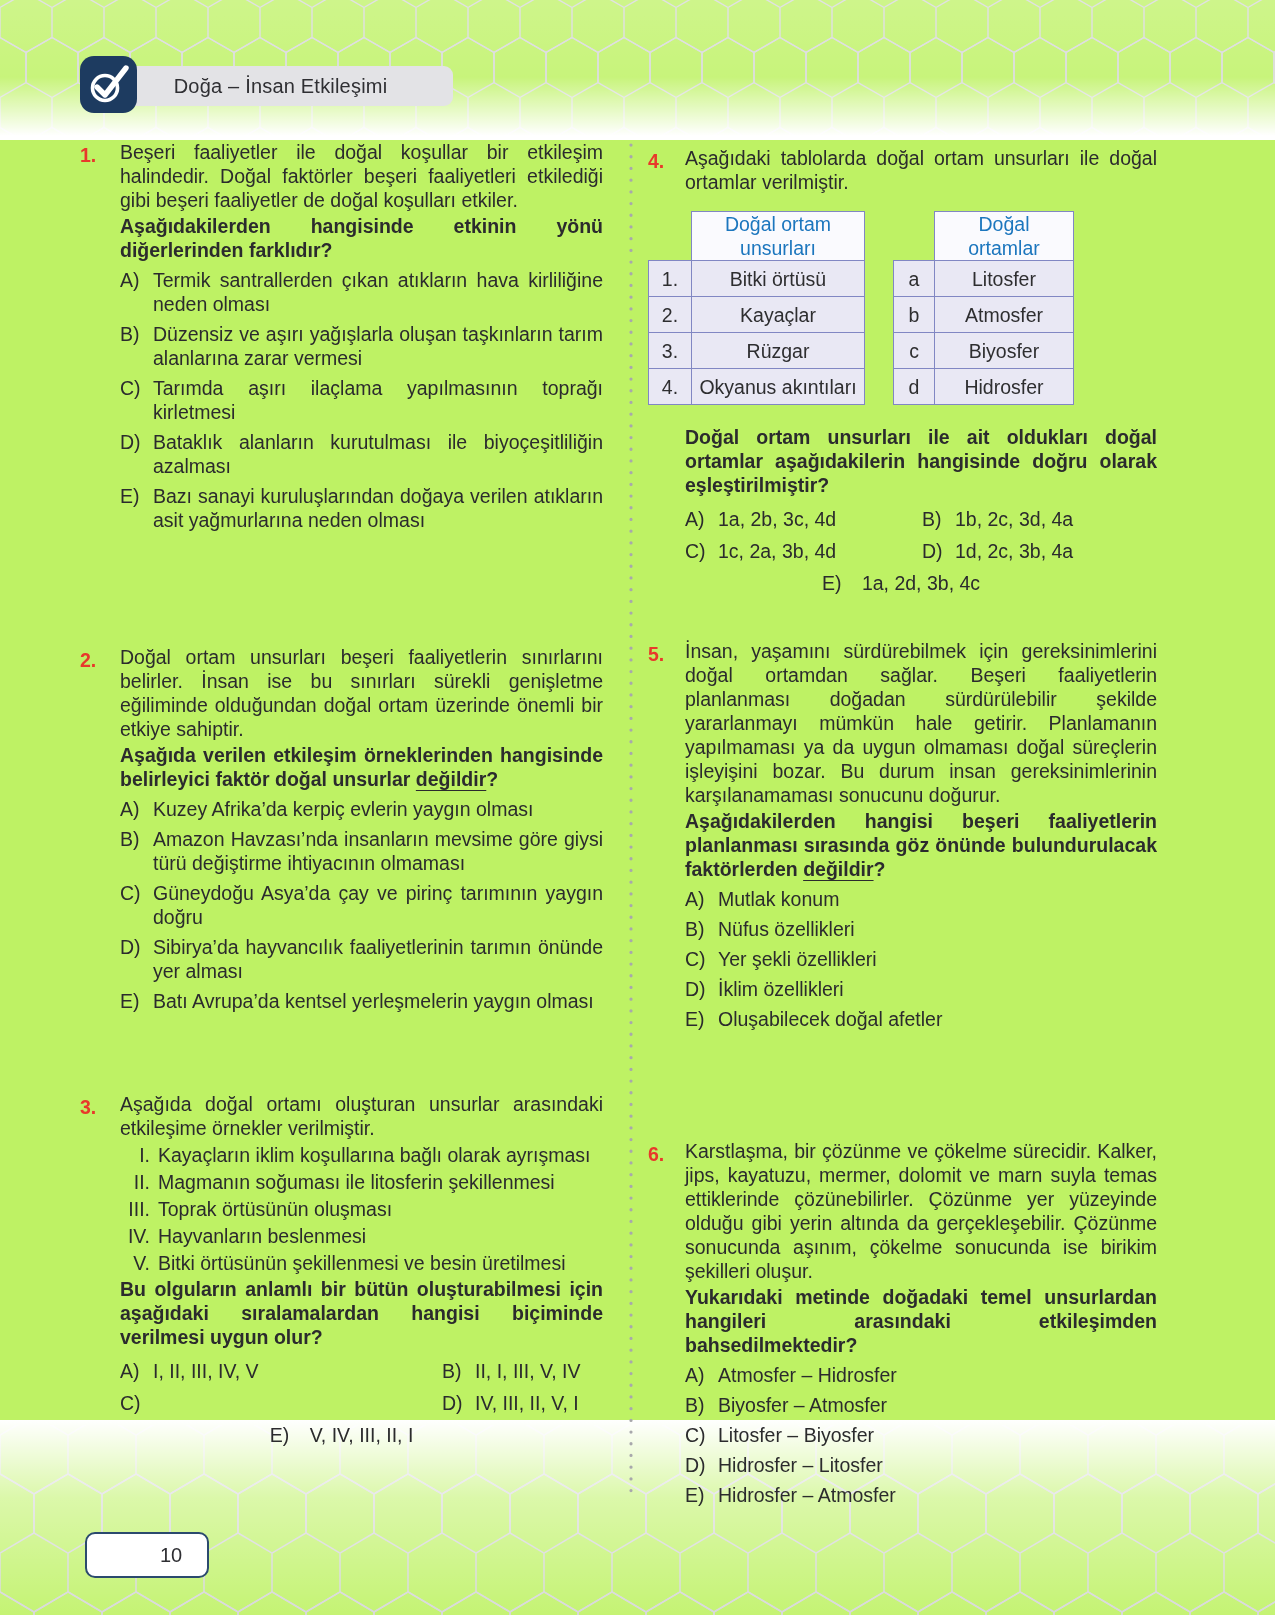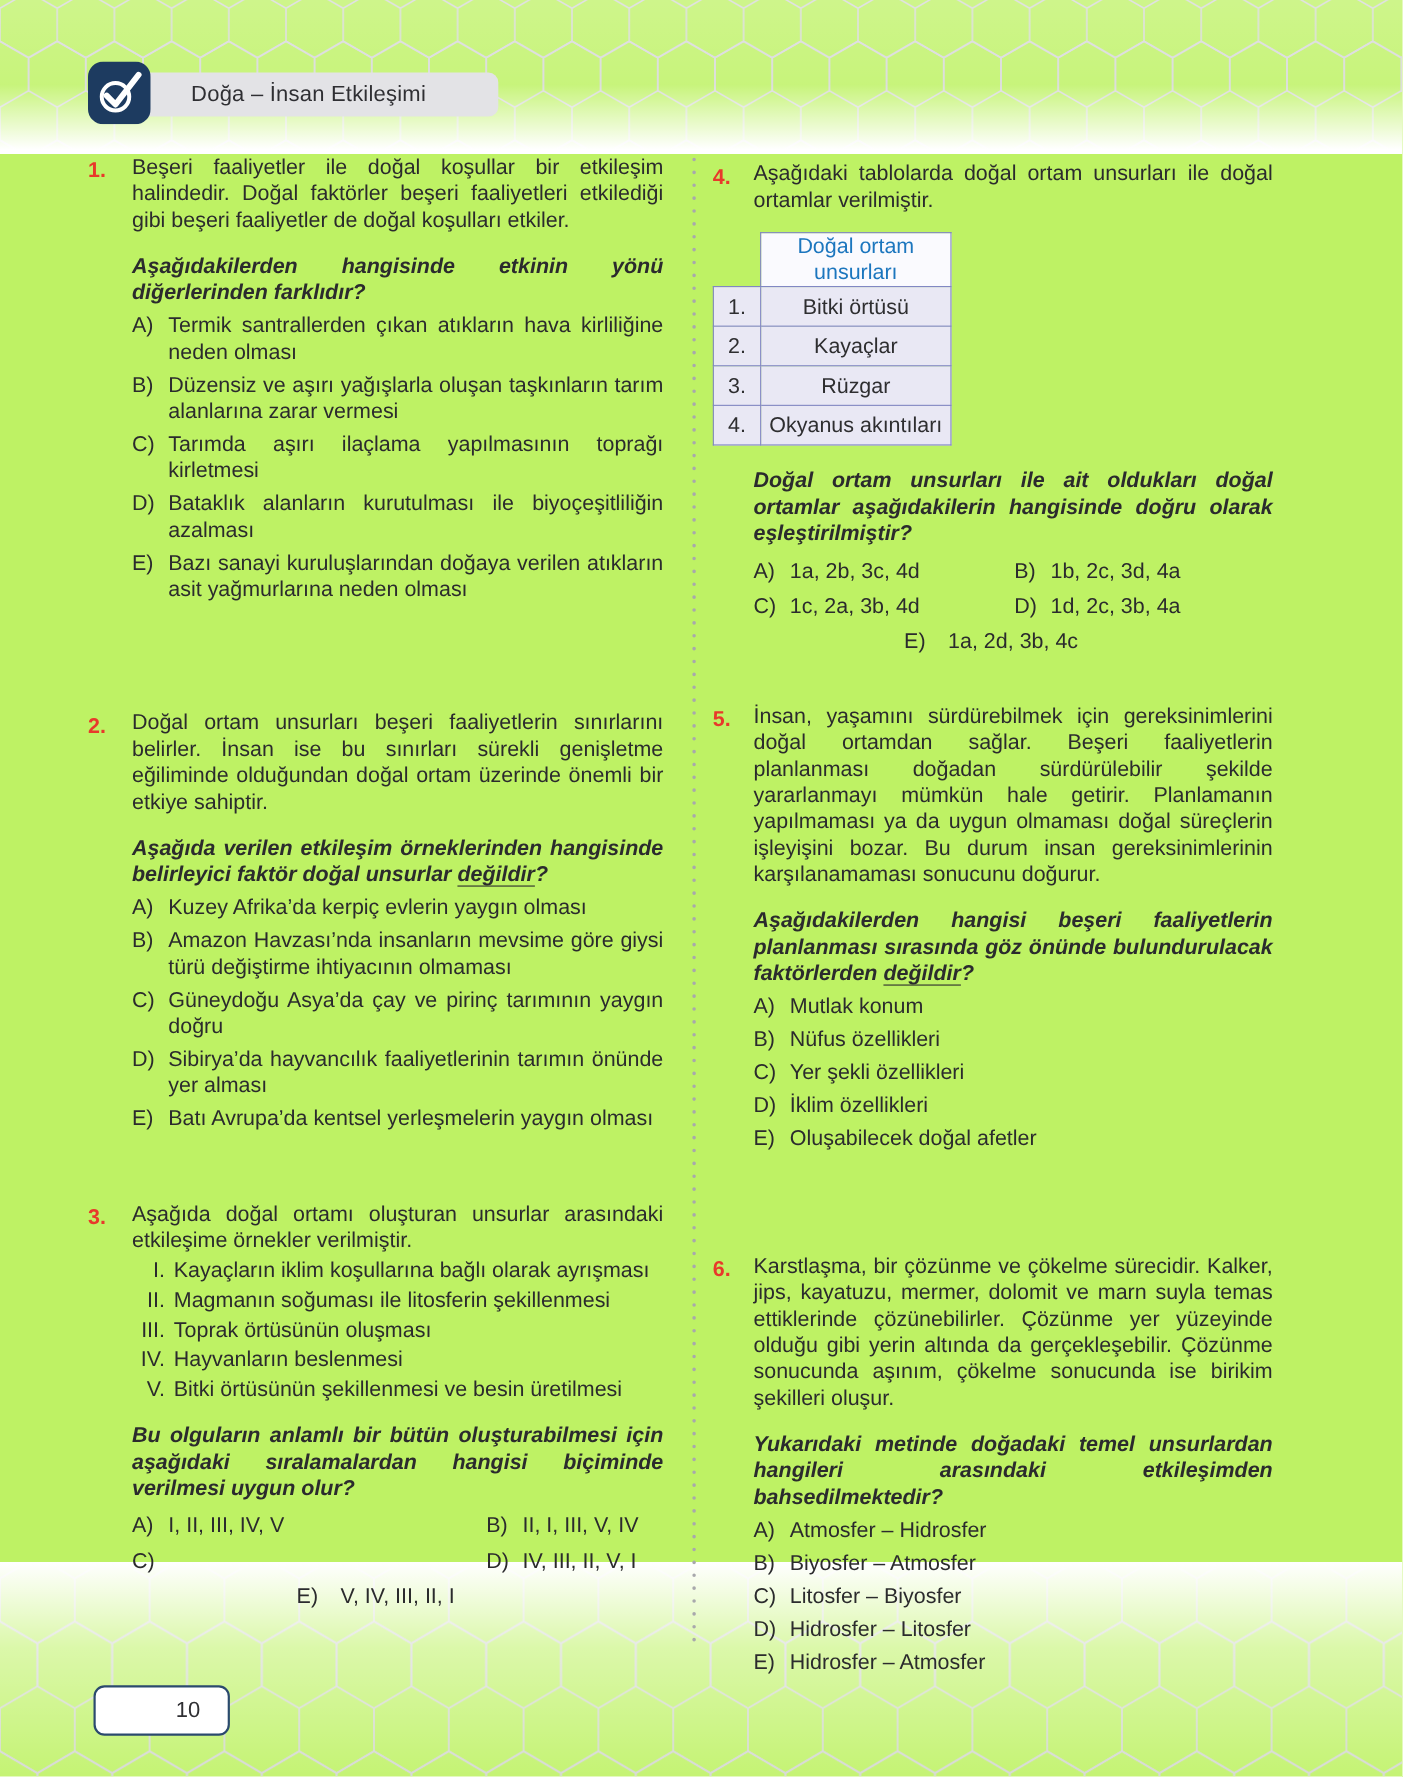--- a/index.html
+++ b/index.html
@@ -31,21 +31,21 @@
   
   .q { position:absolute; display:flex; }
   .qL { left:80px;  width:523px; }
   .qR { left:648px; width:509px; }
   .q1 { top:140px; }  .q2 { top:645px; }  .q3 { top:1092px; }
   .q4 { top:146px; }  .q5 { top:639px; }  .q6 { top:1139px; }
   .qnum { flex:none; width:40px; font-size:19.5px; font-weight:700; color:#e8392b; line-height:30px; }
   .qR .qnum { width:37px; }
   .qbody { flex:1; font-size:19.5px; line-height:24px; text-align:justify; }
   .stem { margin:0; }
-  .bold { margin:18px 0 0 0; font-weight:700;font-style:italic; }
+  .bold { margin:2px 0 0 0; font-weight:700; }
   .bold .ul { text-decoration:underline; text-underline-offset:4px; }
   .mt20 { margin-top:20px; }
 
   .opt { display:flex; margin-top:6px; text-align:left; }
   .opt .ol { flex:none; width:33px; }
   .opt .ot { flex:1; text-align:justify; }
 
   .ritem { display:flex; margin-top:3px; }
   .ritem .rnum { flex:none; width:30px; text-align:right; margin-right:8px; }
   .ritem .rtext { flex:1; }
@@ -257,20 +257,46 @@
             <tr>
                 <td class="key">3.</td>
                 <td class="val">Rüzgar</td>
               </tr>
             <tr>
                 <td class="key">4.</td>
                 <td class="val">Okyanus akıntıları</td>
               </tr>
           </tbody>
         </table>
+        <table class="qtable tB">
+          <thead>
+            <tr>
+                <th class="spacer"></th>
+                <th class="hdr">Doğal ortamlar</th>
+              </tr>
+          </thead>
+          <tbody>
+            <tr>
+                <td class="key">a</td>
+                <td class="val">Litosfer</td>
+              </tr>
+            <tr>
+                <td class="key">b</td>
+                <td class="val">Atmosfer</td>
+              </tr>
+            <tr>
+                <td class="key">c</td>
+                <td class="val">Biyosfer</td>
+              </tr>
+            <tr>
+                <td class="key">d</td>
+                <td class="val">Hidrosfer</td>
+              </tr>
+          </tbody>
+        </table>
       </div>
       <p class="bold mt20"><span>Doğal ortam unsurları ile ait oldukları doğal ortamlar aşağıdakilerin hangisinde doğru olarak eşleştirilmiştir?</span><span class="ul"></span><span></span></p>
       <div class="optgrid og-right">
         <div class="opt">
             <span class="ol">A)</span>
             <span class="ot">1a, 2b, 3c, 4d</span>
           </div>
         <div class="opt">
             <span class="ol">B)</span>
             <span class="ot">1b, 2c, 3d, 4a</span>

